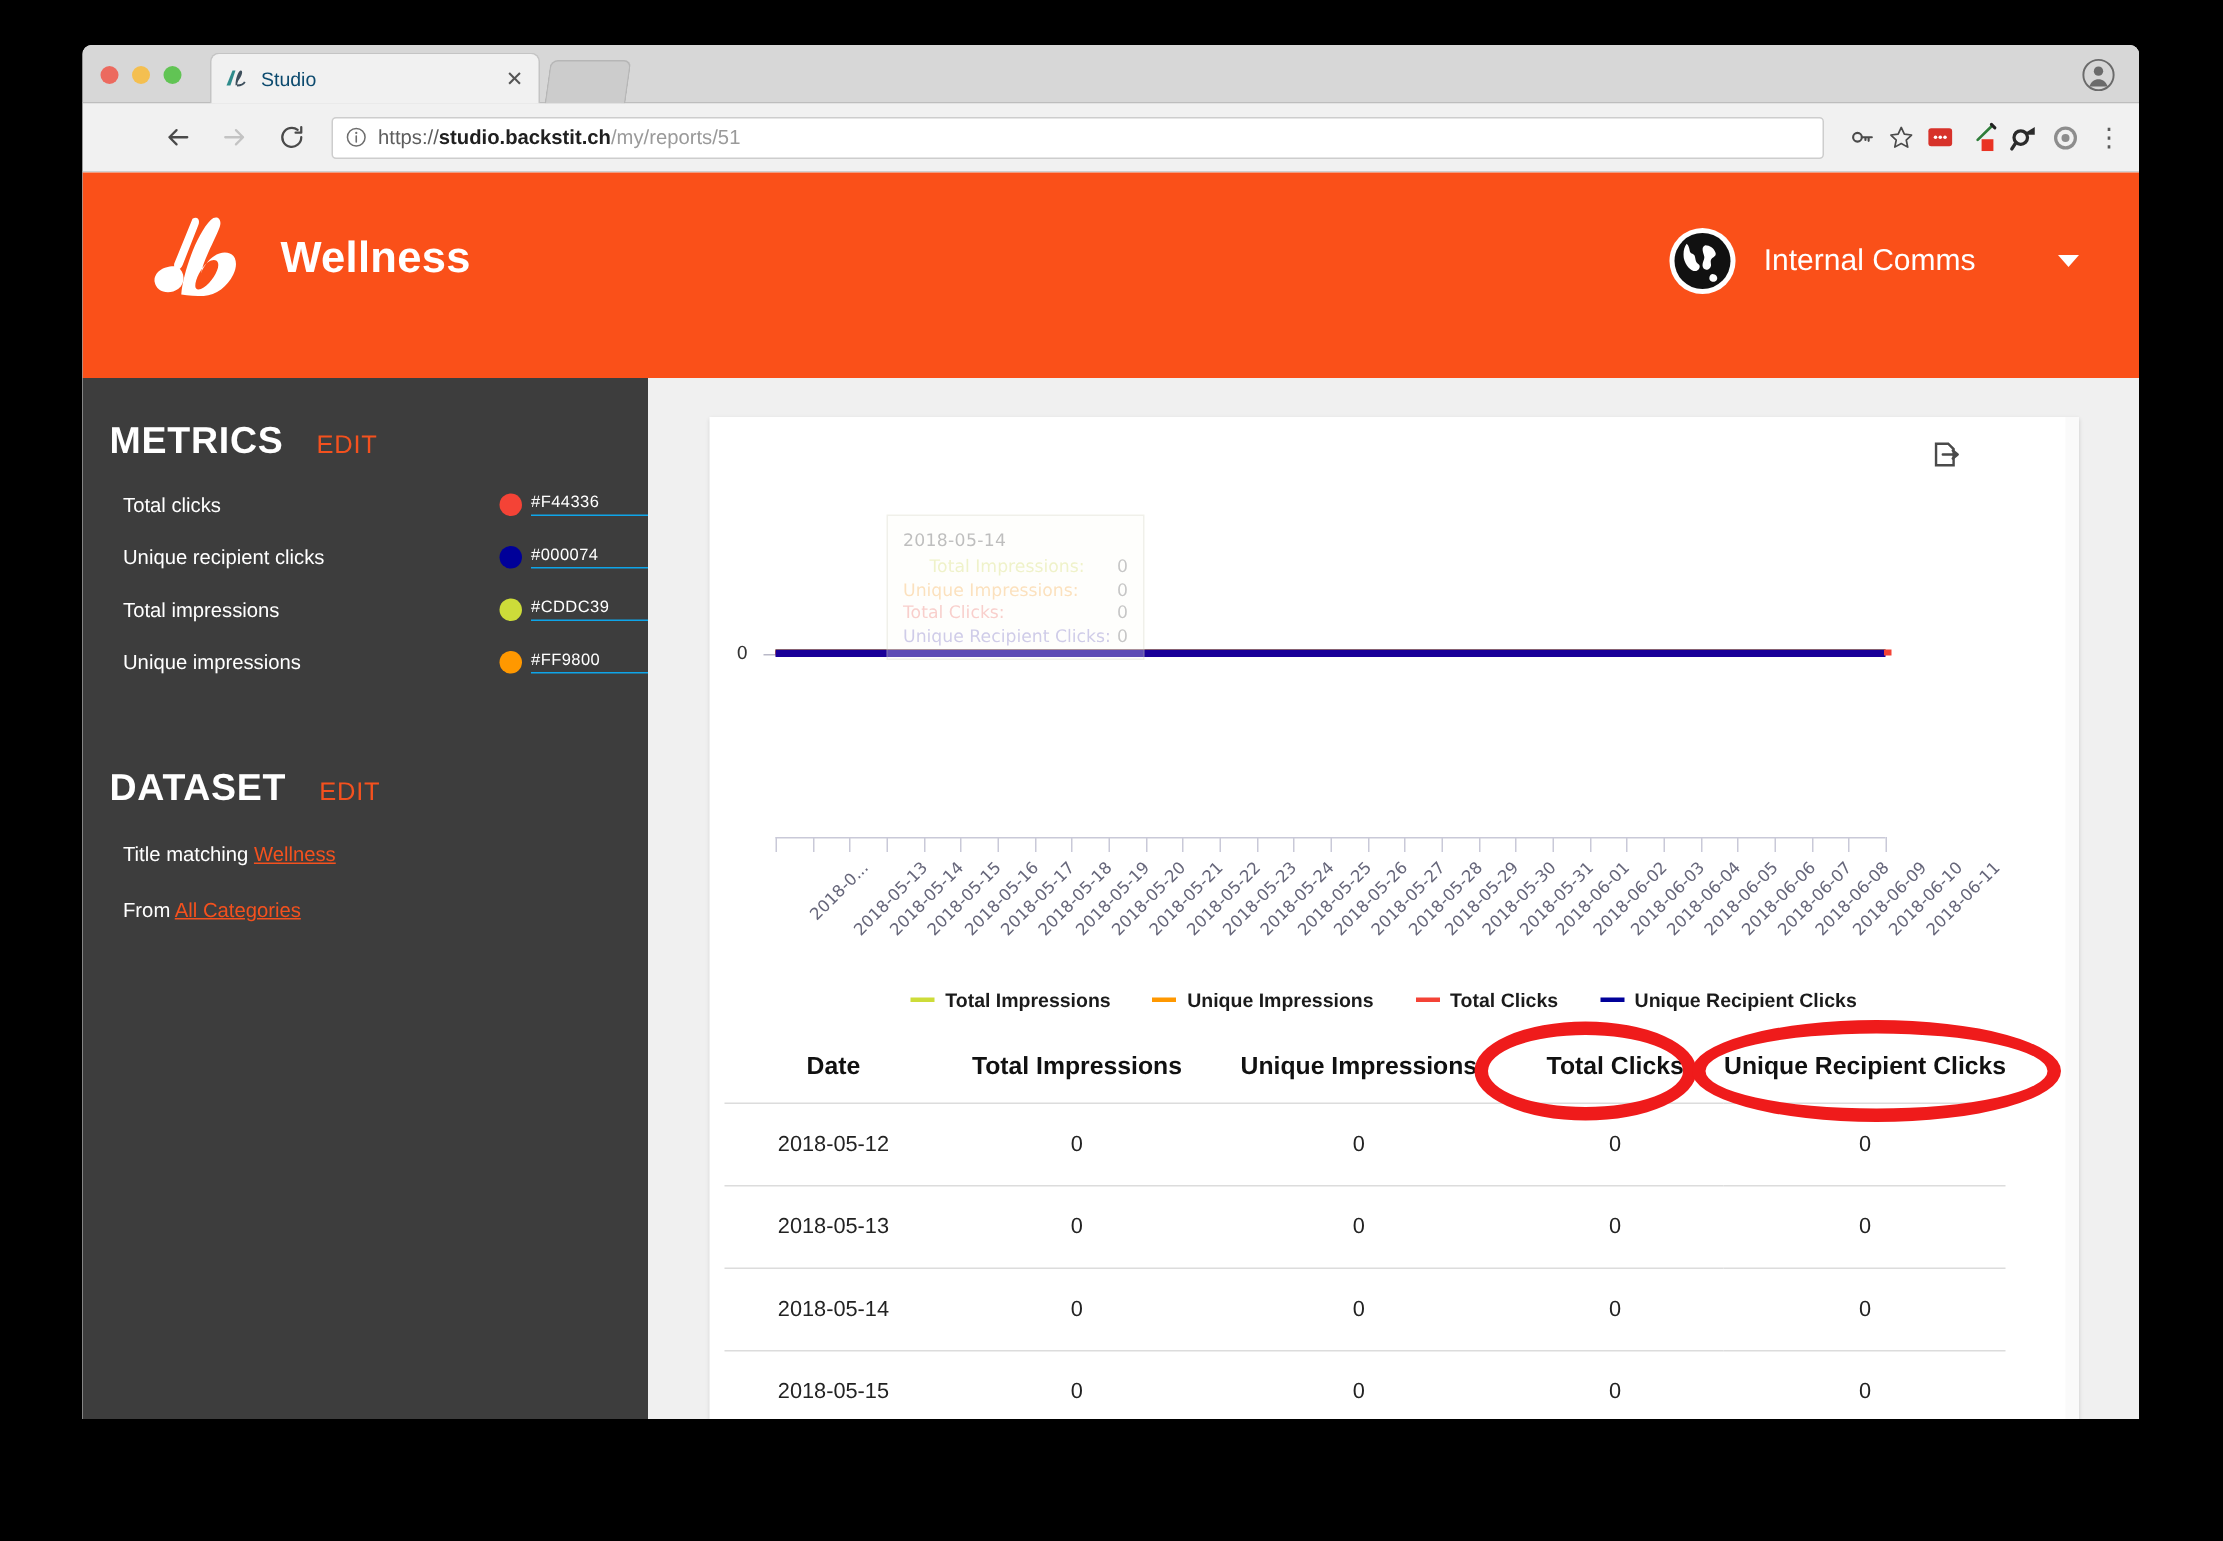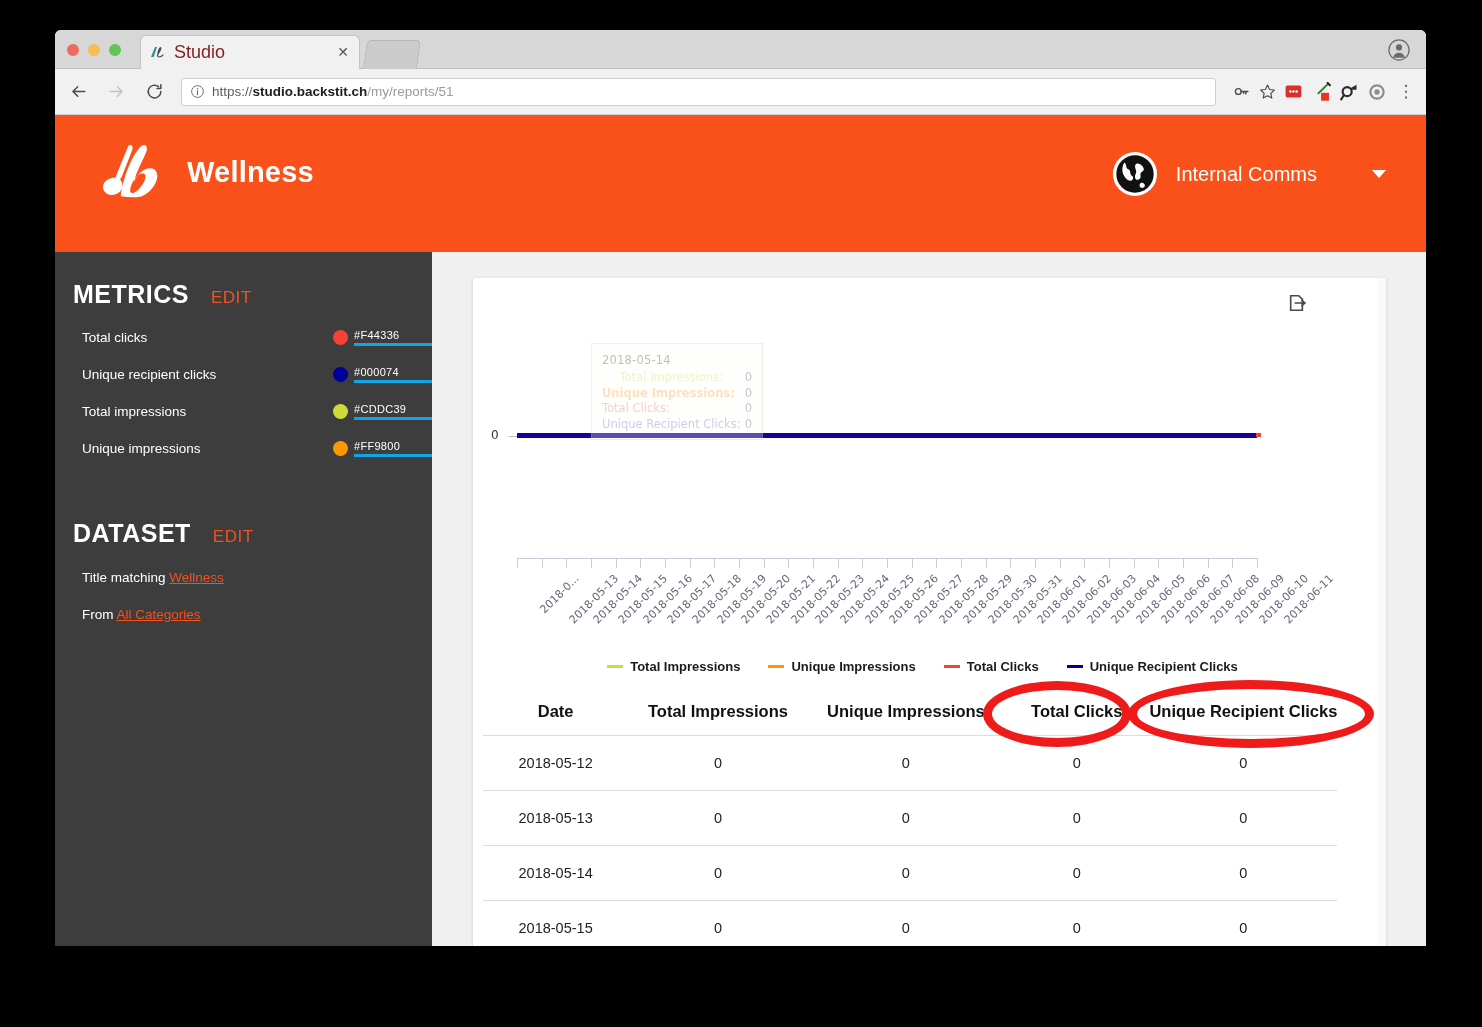--- a/index.html
+++ b/index.html
@@ -36,21 +36,21 @@
   #tab-active {
     position: absolute; left: 85px; top: 5px;
     width: 220px; height: 34px;
     background: #f1f1f1;
     border: 1px solid #c4c4c4; border-bottom: none;
     border-radius: 6px 6px 0 0;
     display: flex; align-items: center; padding: 0 8px;
   }
   #tab-favicon { width: 16px; height: 16px; margin-right: 9px; flex: 0 0 auto; }
   #tab-title {
-    font-size: 18px; color: #7f1d1d; flex: 1;
+    font-size: 13px; color: #0c4a6e; flex: 1;
     white-space: nowrap; overflow: hidden; text-overflow: ellipsis;
   }
   #tab-close {
     width: 16px; height: 16px; color: #555;
     font-size: 14px; line-height: 15px; text-align: center;
   }
   #tab-ghost {
     position: absolute; left: 310px; top: 10px;
     width: 54px; height: 29px;
     background: #cccccc;
@@ -62,21 +62,21 @@
     position: absolute; right: 16px; top: 9px;
     width: 22px; height: 22px;
   }
 
   
   #toolbar {
     position: relative;
     height: 46px;
     background: #f1f1f1;
     border-bottom: 1px solid #cfcfcf;
-    display: flex; align-items: center;
+    display: flex; align-items: center; padding-left: 40px;
   }
   .nav-btn { width: 30px; height: 30px; margin-left: 8px; display:flex; align-items:center; justify-content:center; color:#5a5a5a; }
   .nav-btn.disabled { color: #c3c3c3; }
   #omnibox {
     flex: 1;
     height: 28px;
     margin: 0 10px 0 12px;
     background: #fff;
     border: 1px solid #cdcdcd;
     border-radius: 3px;
@@ -118,21 +118,21 @@
   .panel-title { color:#fff; font-size: 25px; font-weight: 700; letter-spacing:.5px;}
   .panel-edit { color:#f4511e; font-size:17px; margin-left: 22px; letter-spacing:.5px; }
   .metric-row {
     display:flex; align-items:center;
     margin: 0 0 0 27px; padding-top: 20px;
   }
   .metric-label { color:#fff; font-size:13.5px; flex:1; }
   .metric-swatch { width:15px;height:15px;border-radius:50%; flex:0 0 auto;}
   .metric-hex {
     width: 78px; margin-left: 6px; color:#fff; font-size: 11px;
-    border-bottom: 3px solid #0ea5e9; padding-bottom: 2px; letter-spacing:.3px;
+    border-bottom: 1px solid #0ea5e9; padding-bottom: 2px; letter-spacing:.3px;
   }
   #dataset-panel { margin-top: 62px; }
   .ds-row { margin: 0 0 0 27px; padding-top: 22px; color:#fff; font-size:13.5px; }
   .ds-link { color:#f4511e; text-decoration: underline; }
 
   
   #content { position:absolute; left:377px; right:0; top:137px; bottom:0; background:#f0f0f0; padding: 26px 40px 0 41px; }
   #report-card {
     background:#fff; height: 100%;
     box-shadow: 0 1px 3px rgba(0,0,0,.16);
@@ -157,21 +157,21 @@
     width: 172px; padding: 9px 10px 7px 10px;
     background: rgba(253,253,246,.55);
     border: 1px solid rgba(210,210,190,.55);
     font-family: "DejaVu Sans", sans-serif;
     opacity: .55;
   }
   #tooltip-date { font-size: 11.5px; color:#8a8a8a; margin-bottom: 3px; letter-spacing:.2px;}
   .tt-row { display:flex; font-size: 11.5px; line-height: 15.5px; }
   .tt-key { flex:1; white-space: nowrap; }
   .tt-val { color:#999; padding-left: 4px; }
-  .tt-ti { color:#e3e8a0;text-align:center; } .tt-ui { color:#f9c98a;font-weight:bold; }
+  .tt-ti { color:#e3e8a0;text-align:center; } .tt-ui { color:#f9c98a; }
   .tt-tc { color:#f3a9a3; } .tt-urc { color:#a9a3d6; }
 
   
   #x-axis { position:absolute; left:44px; right:115px; top: 280px; height: 1px; background:#c9c9d8; }
   .x-tick { position:absolute; top:0; width:1px; height: 10px; background:#c9c9d8; }
   .x-lab {
     position:absolute; top: 14px;
     font-family:"DejaVu Sans", sans-serif; font-size: 11px; color:#66667a;
     transform: rotate(-45deg); transform-origin: right top;
     white-space: nowrap; text-align: right;

